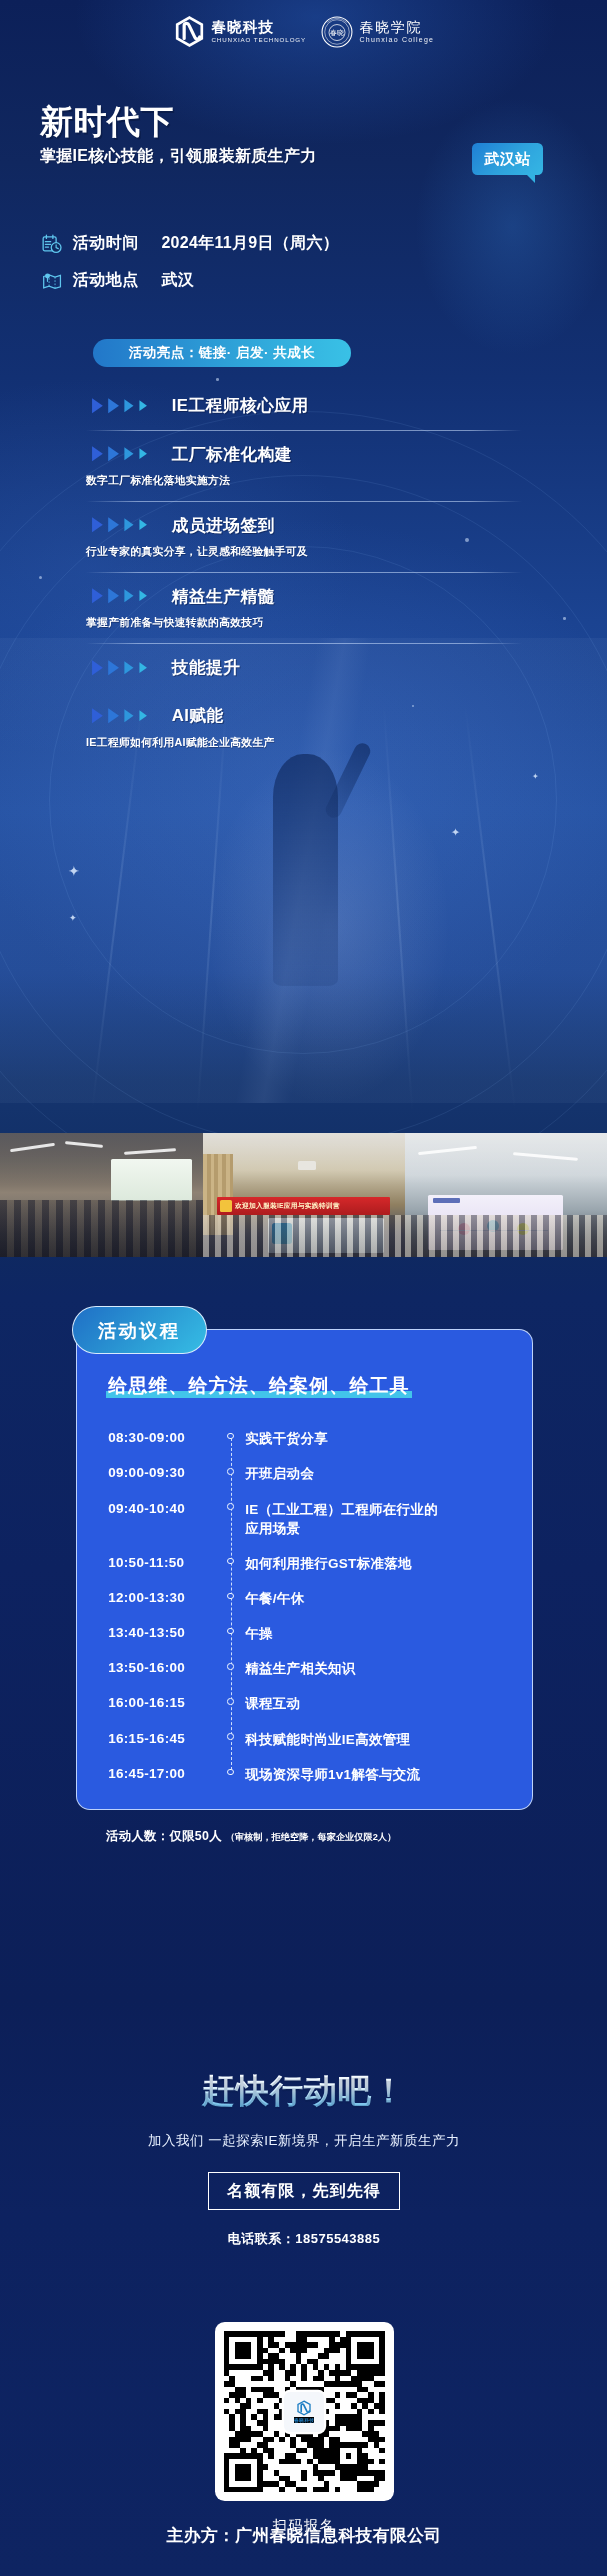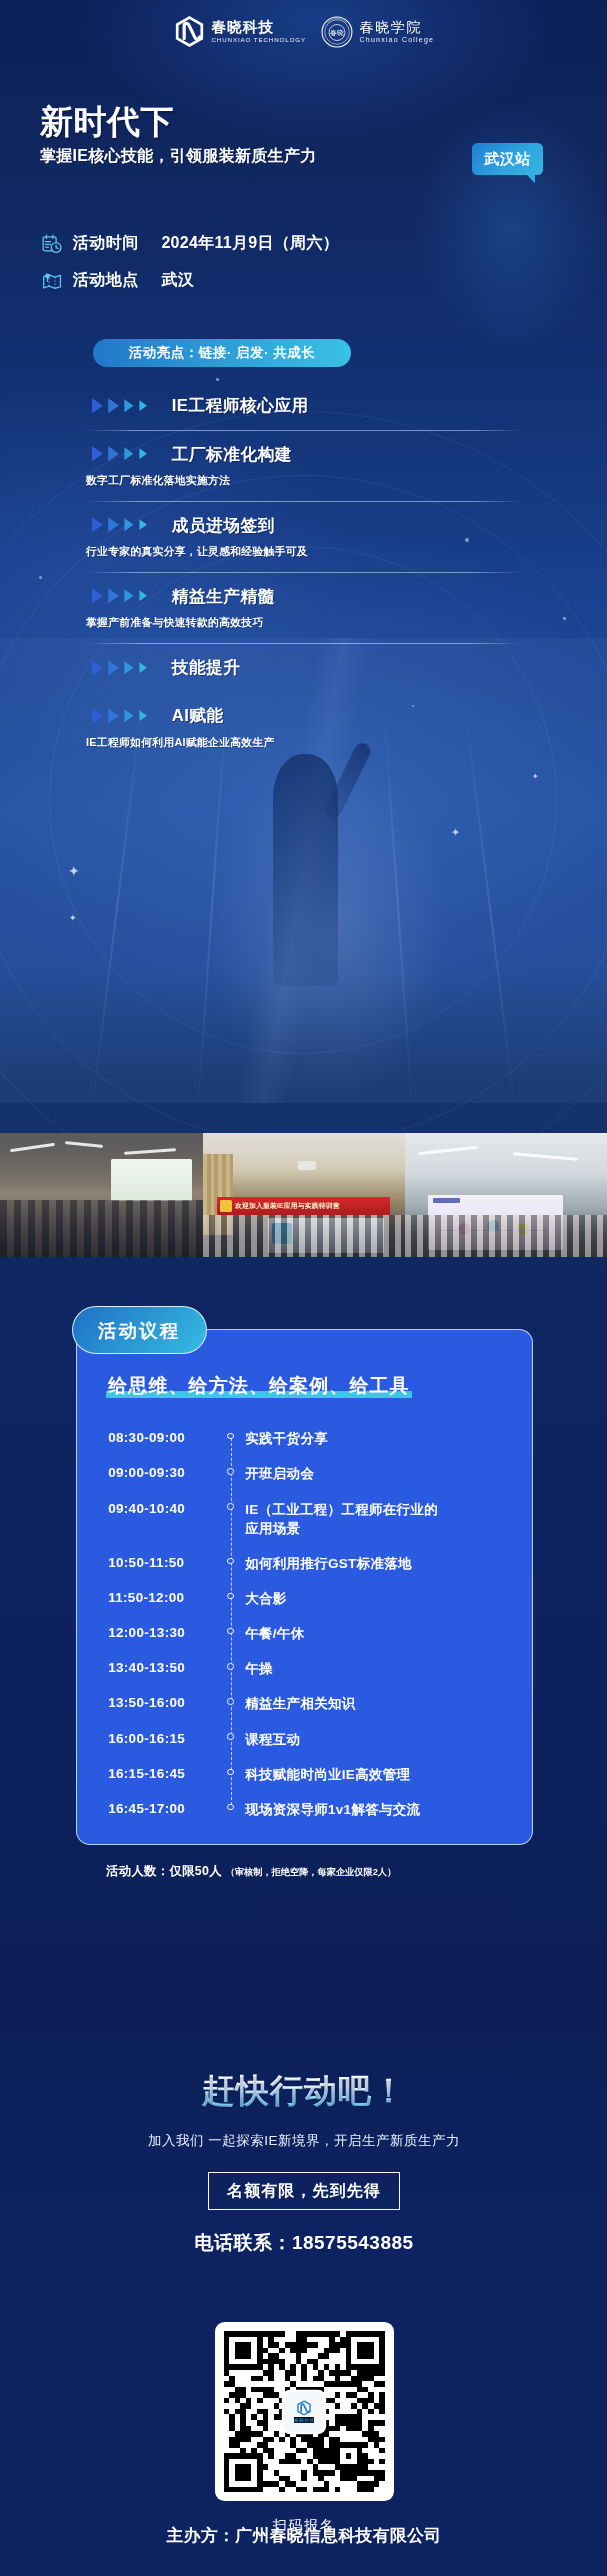--- a/index.html
+++ b/index.html
@@ -160,21 +160,21 @@
 
   
   .cta { position:absolute; top:2069px; left:0; width:608px; text-align:center; }
   .cta-big { font-size:33px; font-weight:700; letter-spacing:1.1px;
     background:linear-gradient(180deg,#ffffff 0%, #e8f6ff 38%, #8ccdf0 72%, #4aa9e0 100%);
     -webkit-background-clip:text; background-clip:text; color:transparent;
     text-shadow:0 1.6px 0 rgba(8,22,60,.18); }
   .cta-line { font-size:13.5px; font-weight:400; letter-spacing:0.5px; margin-top:18.4px; color:#e9f1ff; }
   .cta-box { display:inline-block; margin-top:21.6px; padding:7.6px 18.4px;
     border:1.4px solid #ffffff; font-size:16px; font-weight:700; letter-spacing:1.1px; }
-  .cta-phone { font-size:19px; font-weight:700; letter-spacing:0.5px; margin-top:19.4px; }
+  .cta-phone { font-size:13px; font-weight:700; letter-spacing:0.5px; margin-top:19.4px; }
 
   
   .qr-wrap { position:absolute; top:2322px; left:0; width:608px; text-align:center; }
   .qr-card { display:inline-block; width:179px; height:179px; background:#ffffff;
     border-radius:9.7px; padding:9.2px; }
   .qr-grid { position:relative; width:161px; height:161px;
     display:grid; grid-template-columns:repeat(29,1fr); grid-template-rows:repeat(29,1fr); }
   .qr-grid span { background:#000; }
   .qr-center { position:absolute; left:50%; top:50%; transform:translate(-50%,-50%);
     width:40px; height:40px; background:#f4f7fb; border-radius:6px;
@@ -443,27 +443,20 @@
               <i></i>
             </div>
           <div class="sched-txt" style="max-width:205px;">IE（工业工程）工程师在行业的应用场景</div>
         </div>
         <div class="sched-row">
           <div class="sched-time">10:50-11:50</div>
           <div class="sched-dot">
               <i></i>
             </div>
           <div class="sched-txt">如何利用推行GST标准落地</div>
-        </div>
-        <div class="sched-row">
-          <div class="sched-time">11:50-12:00</div>
-          <div class="sched-dot">
-              <i></i>
-            </div>
-          <div class="sched-txt">大合影</div>
         </div>
         <div class="sched-row">
           <div class="sched-time">12:00-13:30</div>
           <div class="sched-dot">
               <i></i>
             </div>
           <div class="sched-txt">午餐/午休</div>
         </div>
         <div class="sched-row">
           <div class="sched-time">13:40-13:50</div>

